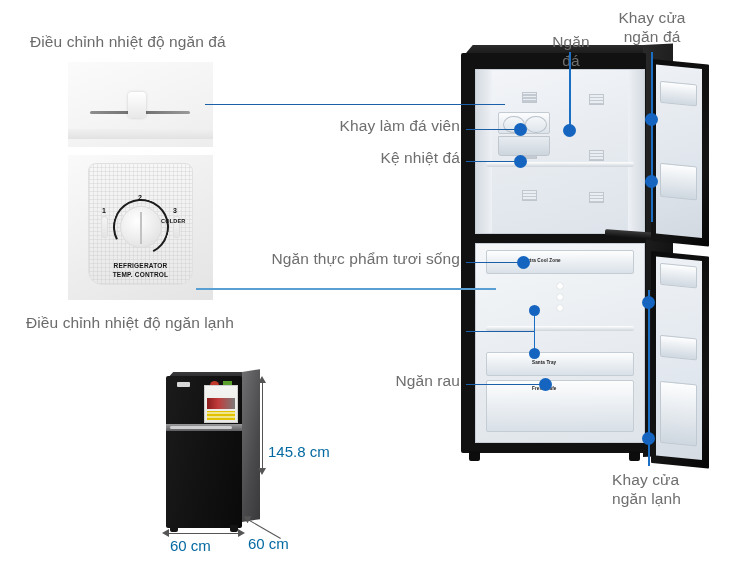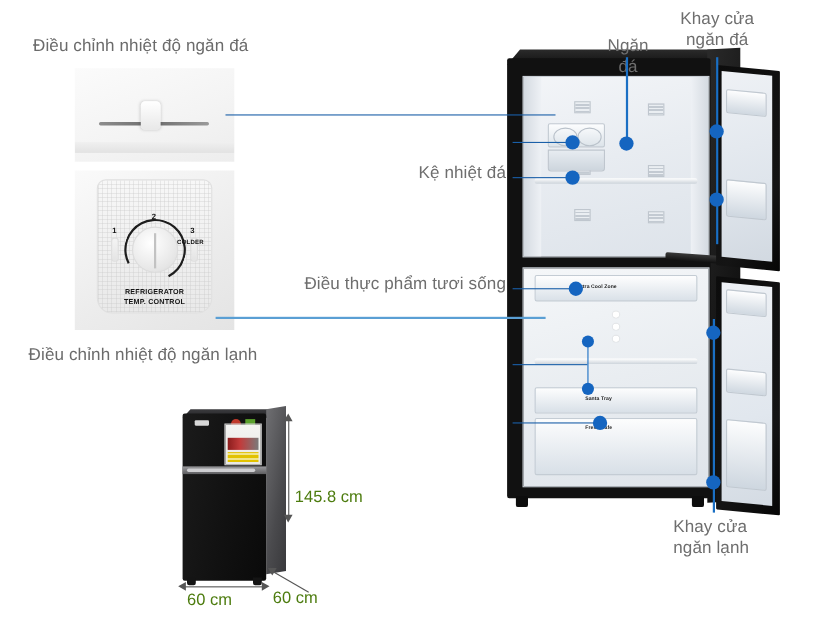--- a/index.html
+++ b/index.html
@@ -185,21 +185,21 @@
     border-radius: 0 0 2px 2px;
   }
 
   .dim-arrow { position: absolute; background: #555; }
   .dim-v { width: 1px; }
   .dim-h { height: 1px; }
   .arrow-head {
     position: absolute; width: 0; height: 0;
   }
   .dim-txt {
-    position: absolute; color: #4d7c0f; font-size: 15px;
+    position: absolute; color: #0369a1; font-size: 15px;
   }
 
   
   .fridge {
     position: absolute; left: 455px; top: 45px; width: 258px; height: 420px;
   }
   .fr-cabinet {
     position: absolute; left: 6px; top: 8px; width: 185px; height: 400px;
     background: #111;
     border-radius: 2px;
@@ -408,36 +408,38 @@
 đá</div>
   <div class="line-v" style="left:569px; top:52px; height:76px;"></div>
   <div class="dot" style="left:563px; top:124px;"></div>
 
   <div class="lbl center" style="left:606px; top:8px; width:92px;">Khay cửa
 ngăn đá</div>
   <div class="line-v" style="left:651px; top:52px; height:170px;"></div>
   <div class="dot" style="left:645px; top:113px;"></div>
   <div class="dot" style="left:645px; top:175px;"></div>
 
+  <div class="lbl right" style="left:310px; top:116px; width:150px;">Khay làm đá viên</div>
   <div class="line-h" style="left:466px; top:129px; width:54px;"></div>
   <div class="dot" style="left:514px; top:123px;"></div>
 
   <div class="lbl right" style="left:330px; top:148px; width:130px;">Kệ nhiệt đá</div>
   <div class="line-h" style="left:466px; top:161px; width:54px;"></div>
   <div class="dot" style="left:514px; top:155px;"></div>
 
-  <div class="lbl right" style="left:240px; top:249px; width:220px;">Điều thực phẩm tươi sống</div>
+  <div class="lbl right" style="left:240px; top:249px; width:220px;">Ngăn thực phẩm tươi sống</div>
   <div class="line-h" style="left:466px; top:262px; width:56px;"></div>
   <div class="dot" style="left:517px; top:256px;"></div>
 
   <div class="line-h" style="left:466px; top:331px; width:68px;"></div>
   <div class="line-v thin" style="left:534px; top:309px; height:44px;"></div>
   <div class="dot sm" style="left:529px; top:305px;"></div>
   <div class="dot sm" style="left:529px; top:348px;"></div>
 
+  <div class="lbl right" style="left:340px; top:371px; width:120px;">Ngăn rau</div>
   <div class="line-h" style="left:466px; top:384px; width:78px;"></div>
   <div class="dot" style="left:539px; top:378px;"></div>
 
   <div class="lbl" style="left:612px; top:470px; width:110px;">Khay cửa
 ngăn lạnh</div>
   <div class="line-v" style="left:648px; top:290px; height:176px;"></div>
   <div class="dot" style="left:642px; top:296px;"></div>
   <div class="dot" style="left:642px; top:432px;"></div>
 
   <div class="mini-wrap">

